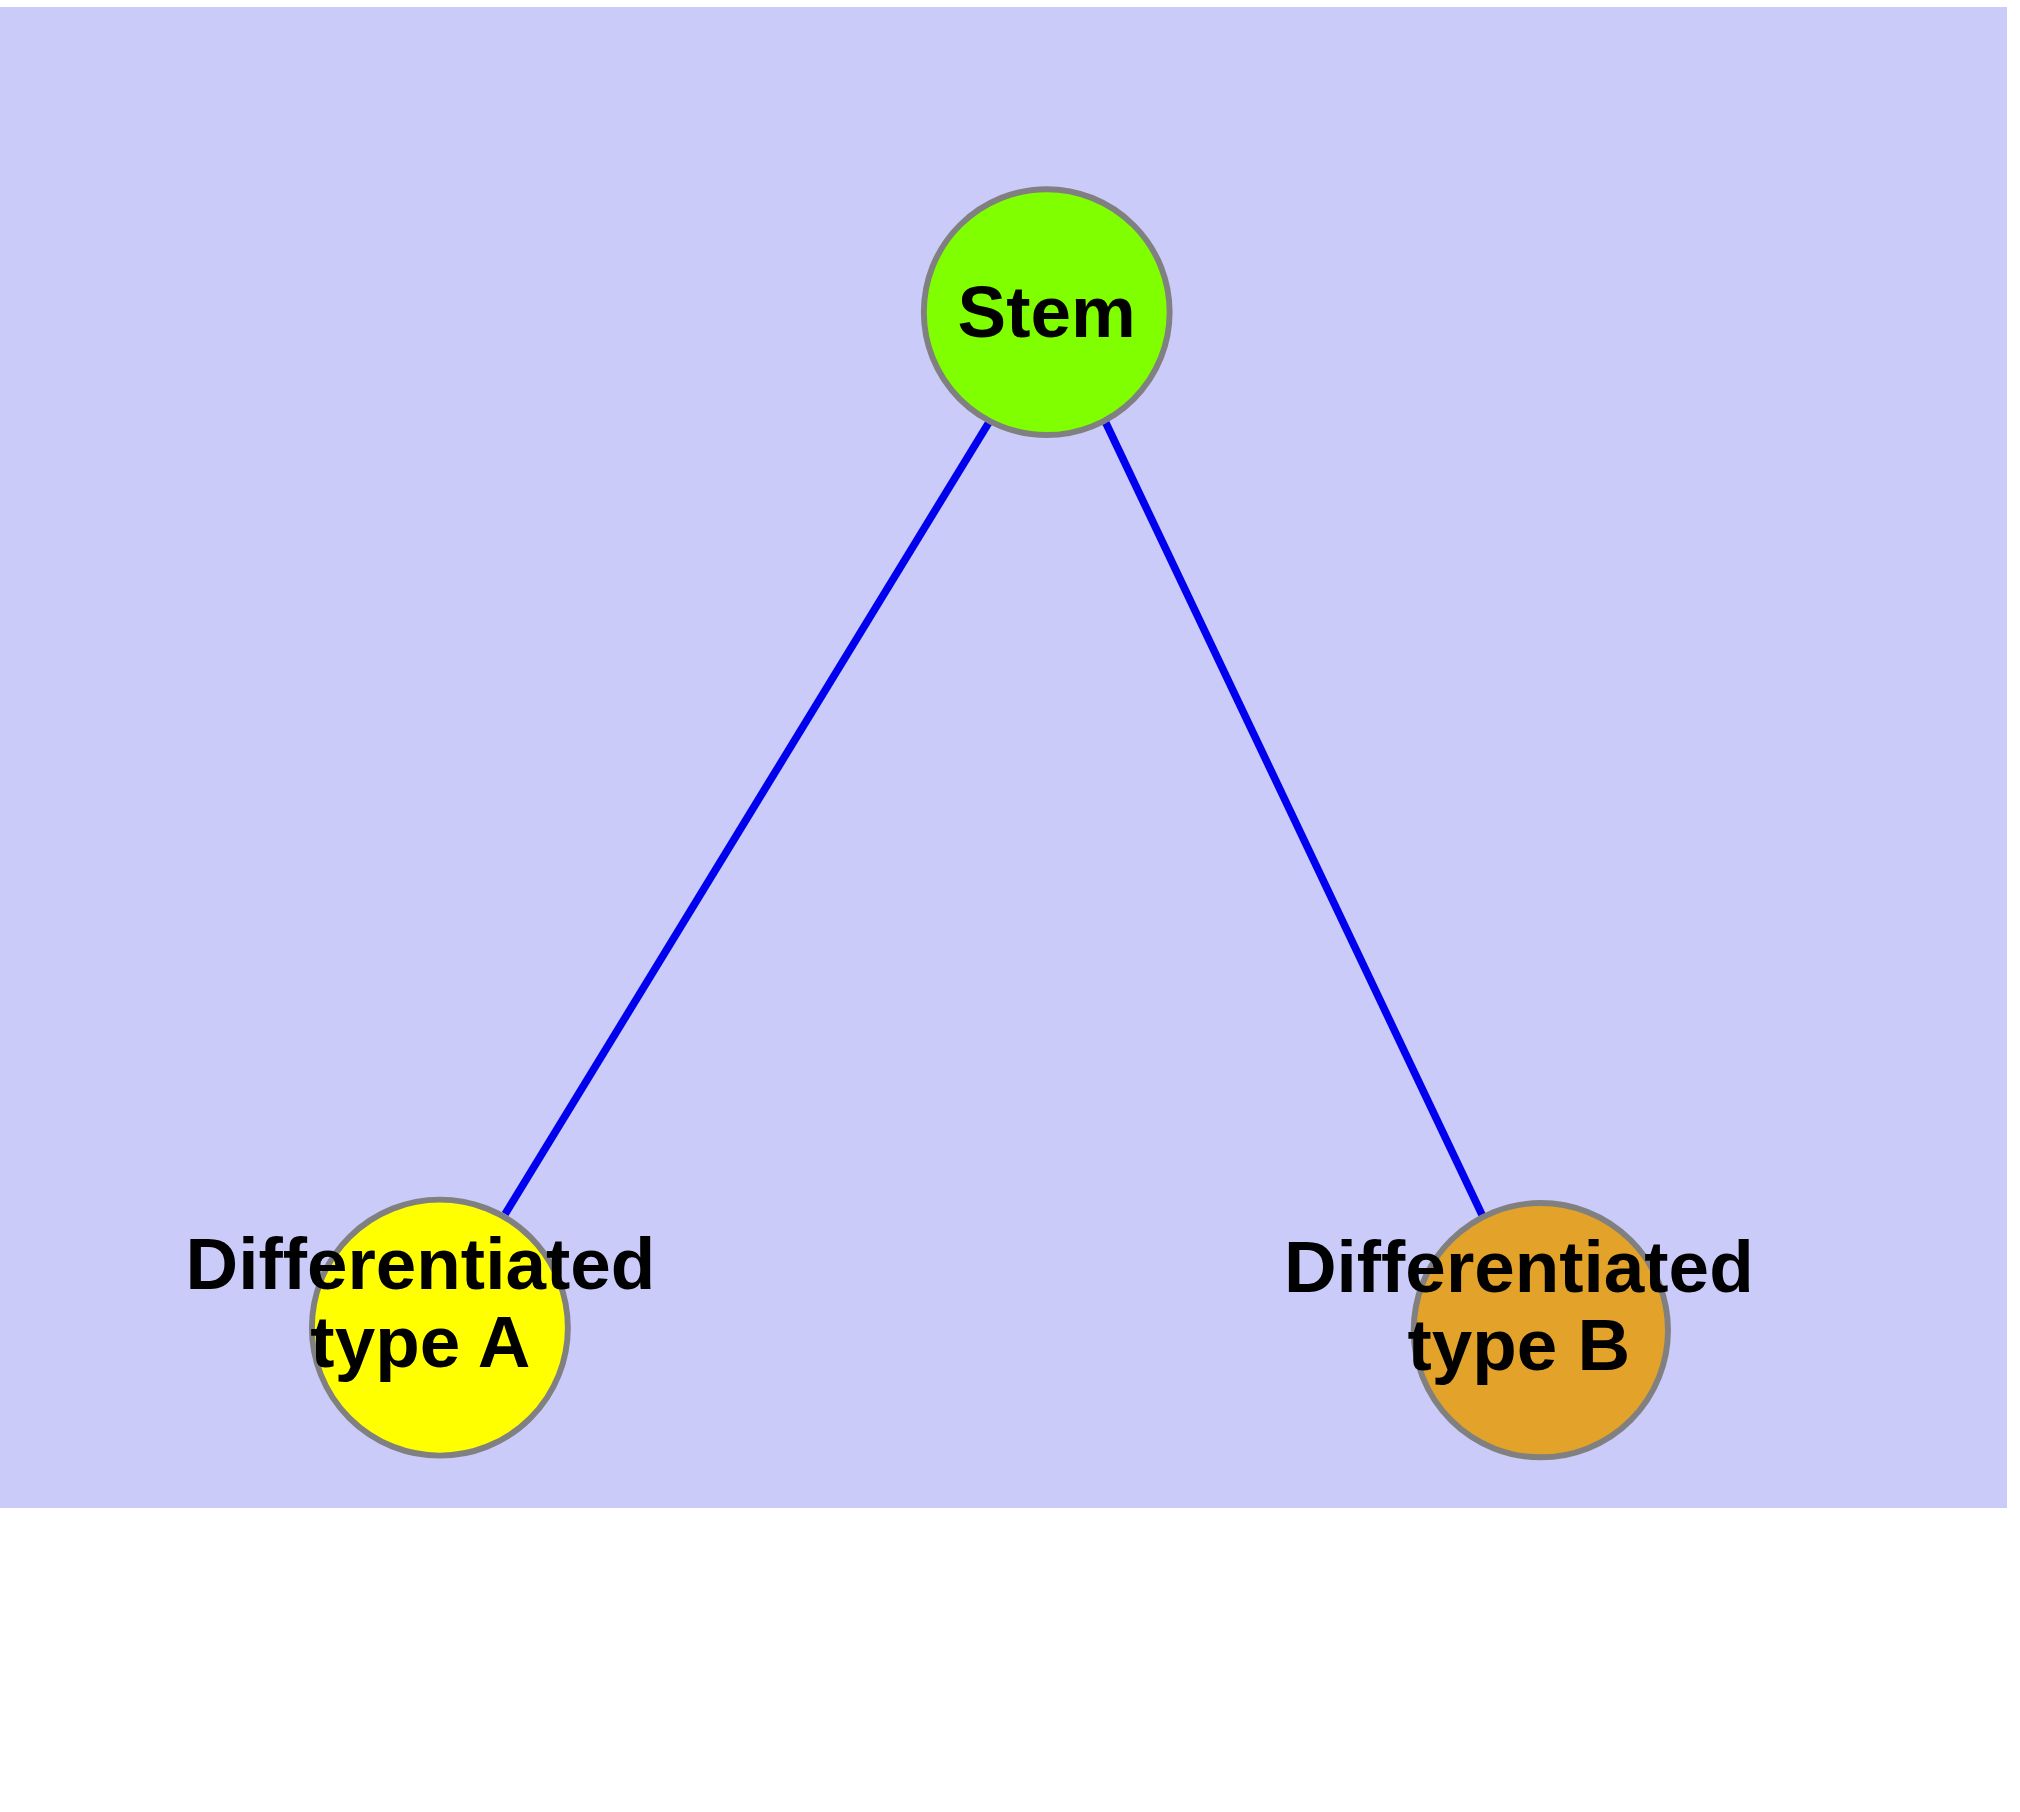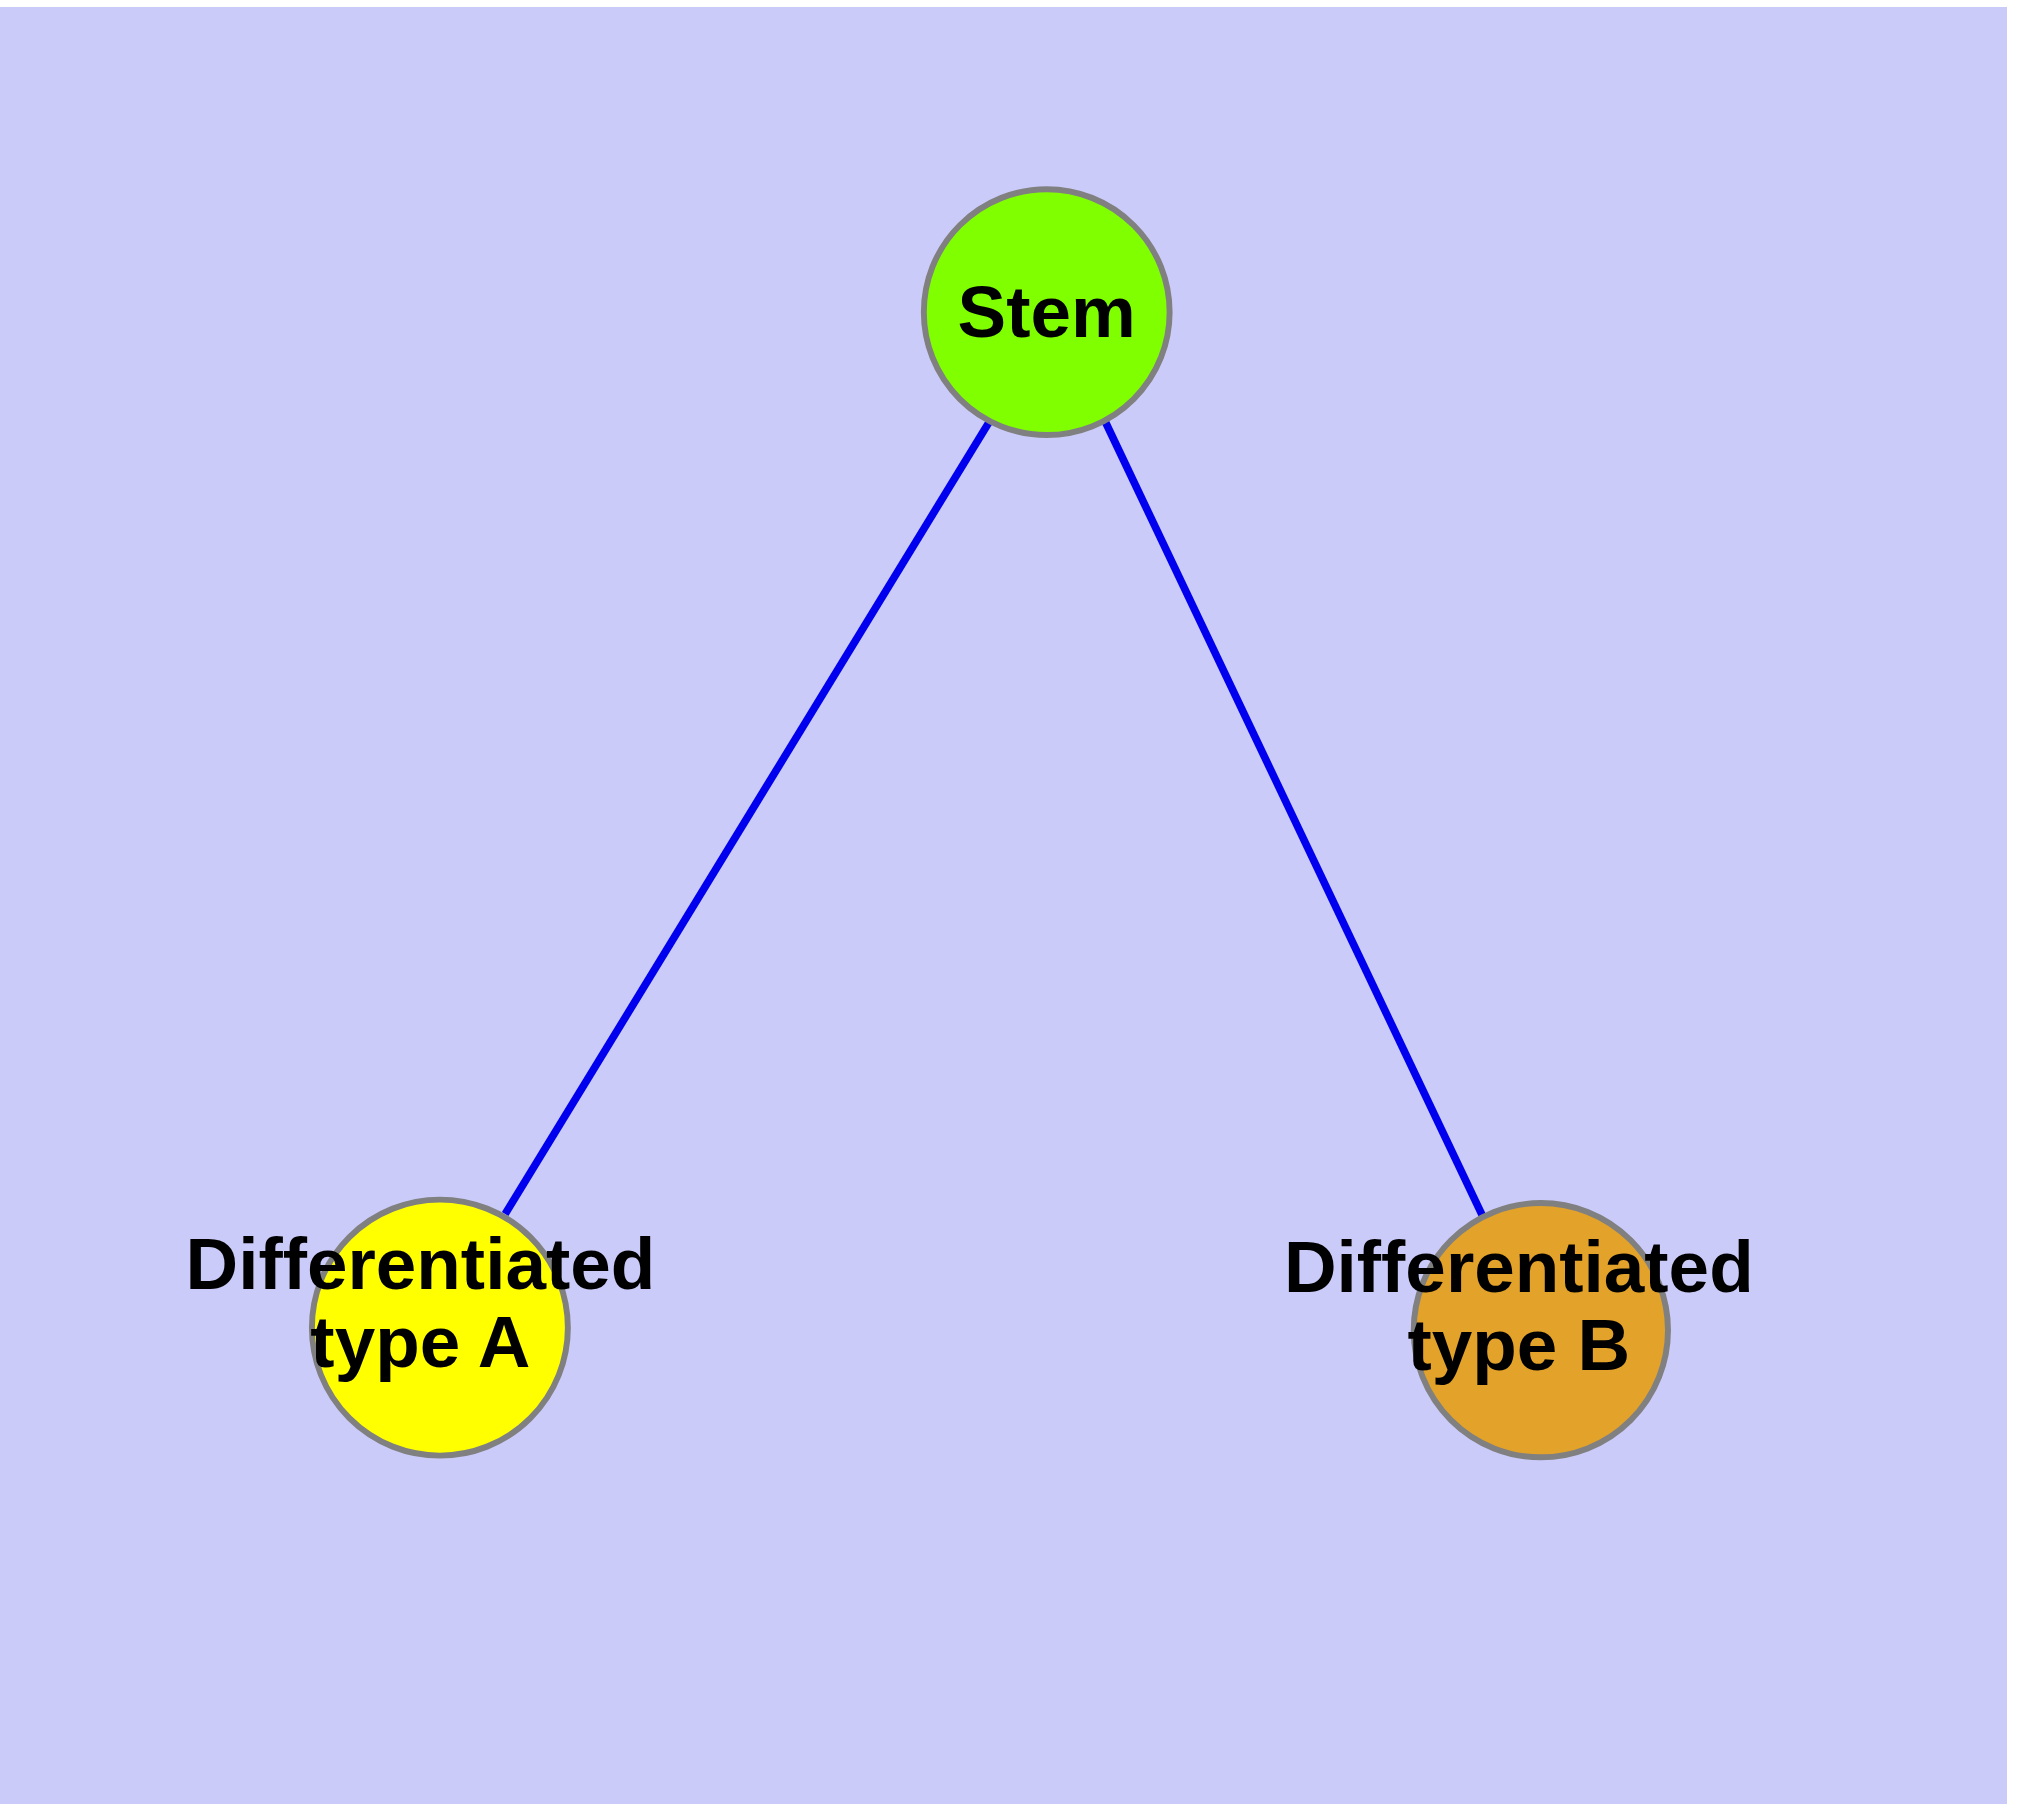--- a/index.html
+++ b/index.html
@@ -3,21 +3,21 @@
 <meta charset="utf-8">
 <style>
   html, body {
     margin: 0;
     padding: 0;
     background: #ffffff;
   }
   #canvas {
     position: relative;
     width: 2021px;
-    height: 1812px;
+    height: 1508px;
     background: #ffffff;
     overflow: hidden;
     font-family: "Liberation Sans", sans-serif;
   }
   #plot-area {
     position: absolute;
     left: 0px;
     top: 6.8px;
     width: 2007px;
     height: 1797px;

